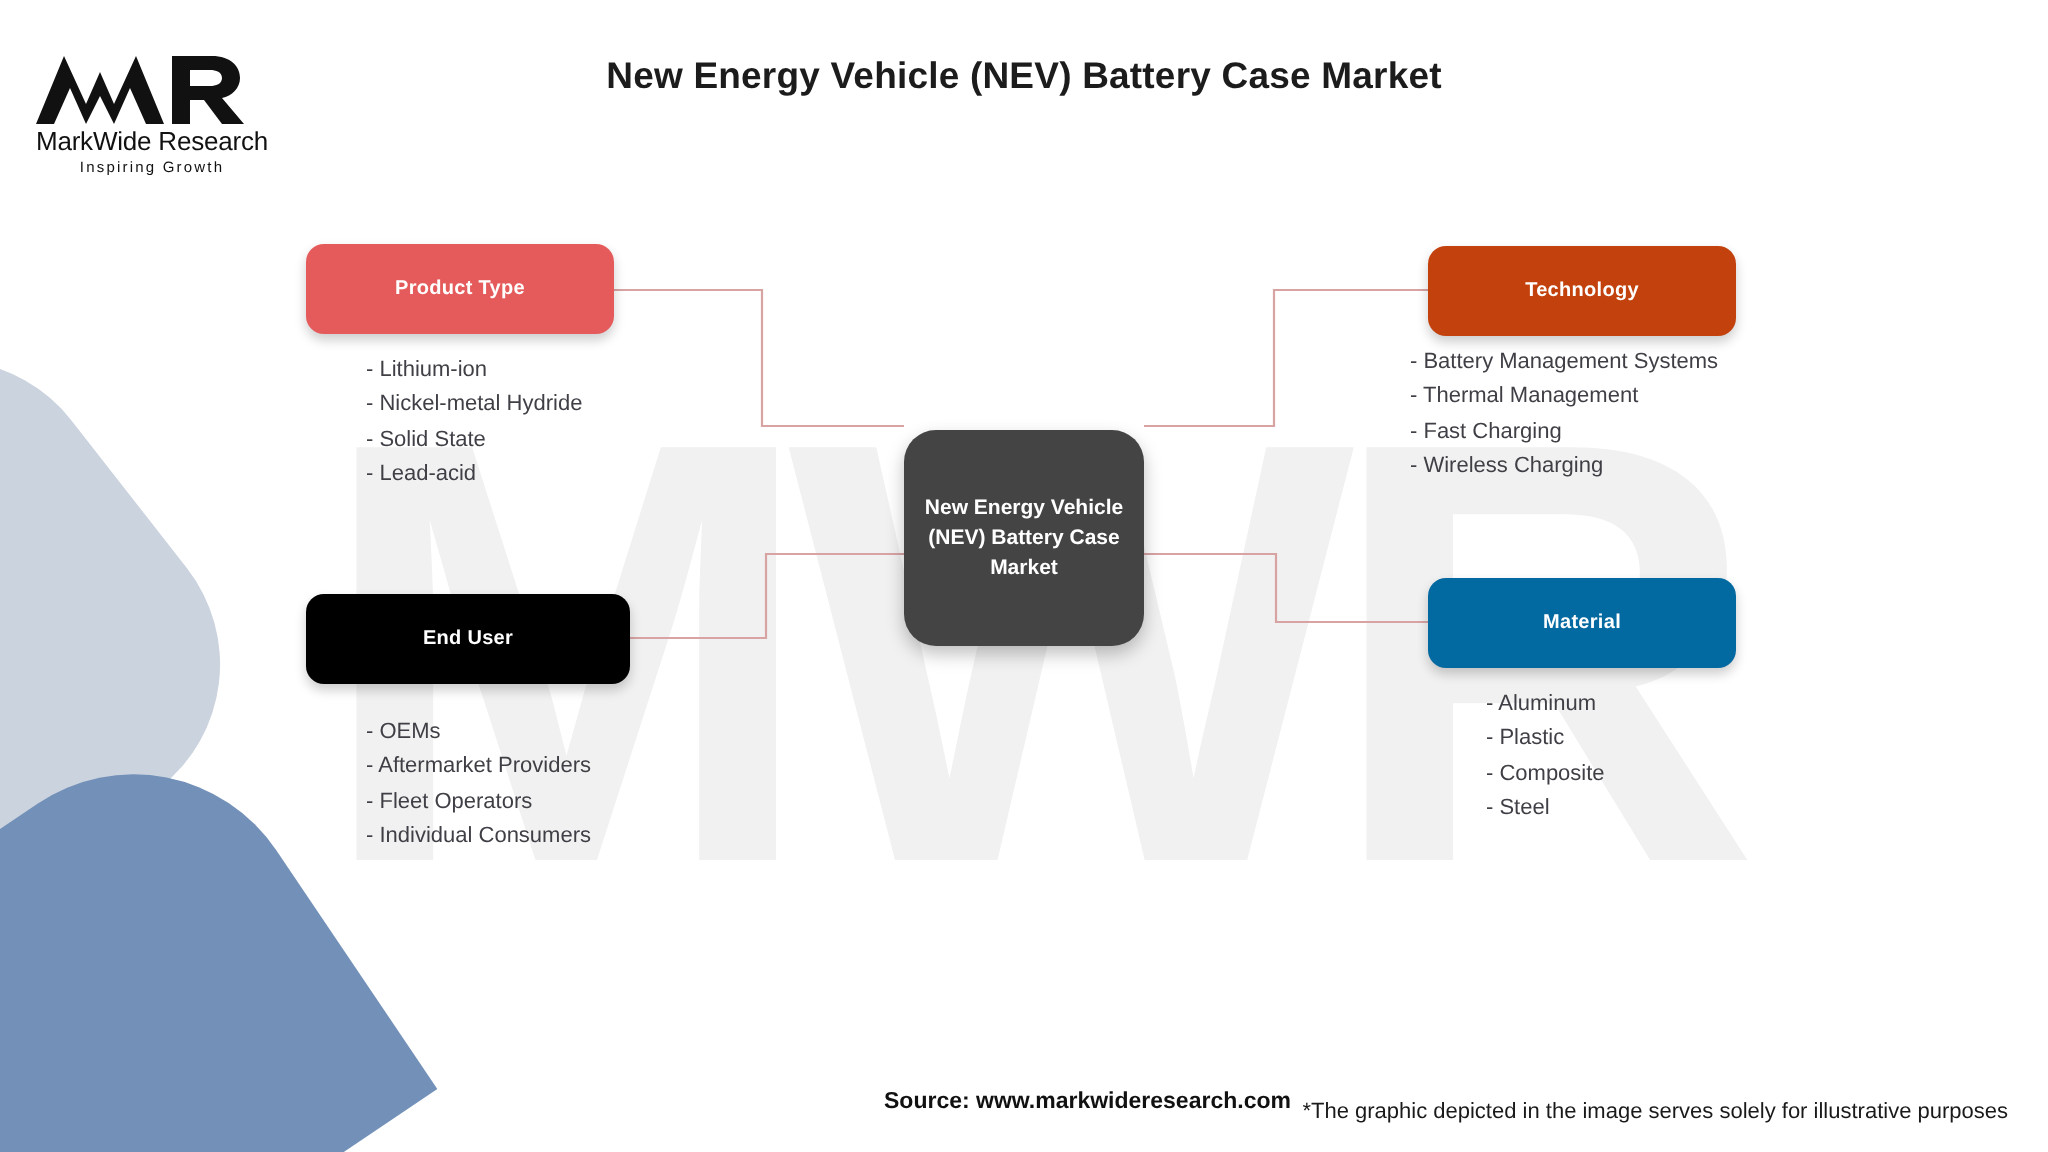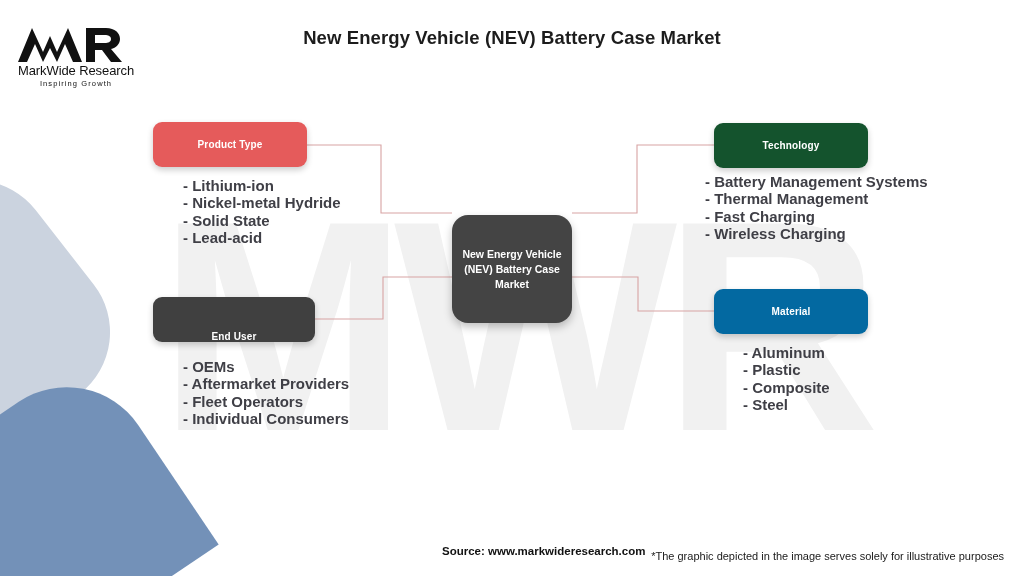--- a/index.html
+++ b/index.html
@@ -125,25 +125,24 @@
     line-height: 15px;
     display: flex;
     align-items: center;
     justify-content: center;
     text-align: center;
     padding: 0 9px;
     box-sizing: border-box;
   }
   .items {
     position: absolute;
-    font-size: 15px;
+    font-size: 11px;
     color: #3f3f46;
     line-height: 17.3px;
     white-space: nowrap;
-    font-weight: bold;
   }
   .items div { white-space: nowrap; }
 
   
   .source {
     position: absolute;
     left: 395px;
     top: 545px;
     font-size: 11.5px;
     font-weight: bold;
@@ -193,31 +192,31 @@
   <div class="node" style="left:153px; top:122px; width:154px; height:45px; background:#e55b5b;">
     <span>Product Type</span>
   </div>
   <div class="items" style="left:183px; top:177px;">
     <div>- Lithium-ion</div>
     <div>- Nickel-metal Hydride</div>
     <div>- Solid State</div>
     <div>- Lead-acid</div>
   </div>
 
-  <div class="node" style="left:714px; top:123px; width:154px; height:45px; background:#14532d;">
+  <div class="node" style="left:714px; top:123px; width:154px; height:45px; background:#c2410c;">
     <span>Technology</span>
   </div>
   <div class="items" style="left:705px; top:173px;">
     <div>- Battery Management Systems</div>
     <div>- Thermal Management</div>
     <div>- Fast Charging</div>
     <div>- Wireless Charging</div>
   </div>
 
-  <div class="node" style="left:153px; top:297px; width:162px; height:45px; background:#404040;align-items:flex-end;">
+  <div class="node" style="left:153px; top:297px; width:162px; height:45px; background:#000000;">
     <span>End User</span>
   </div>
   <div class="items" style="left:183px; top:358px;">
     <div>- OEMs</div>
     <div>- Aftermarket Providers</div>
     <div>- Fleet Operators</div>
     <div>- Individual Consumers</div>
   </div>
 
   <div class="node" style="left:714px; top:289px; width:154px; height:45px; background:#0369a1;">

